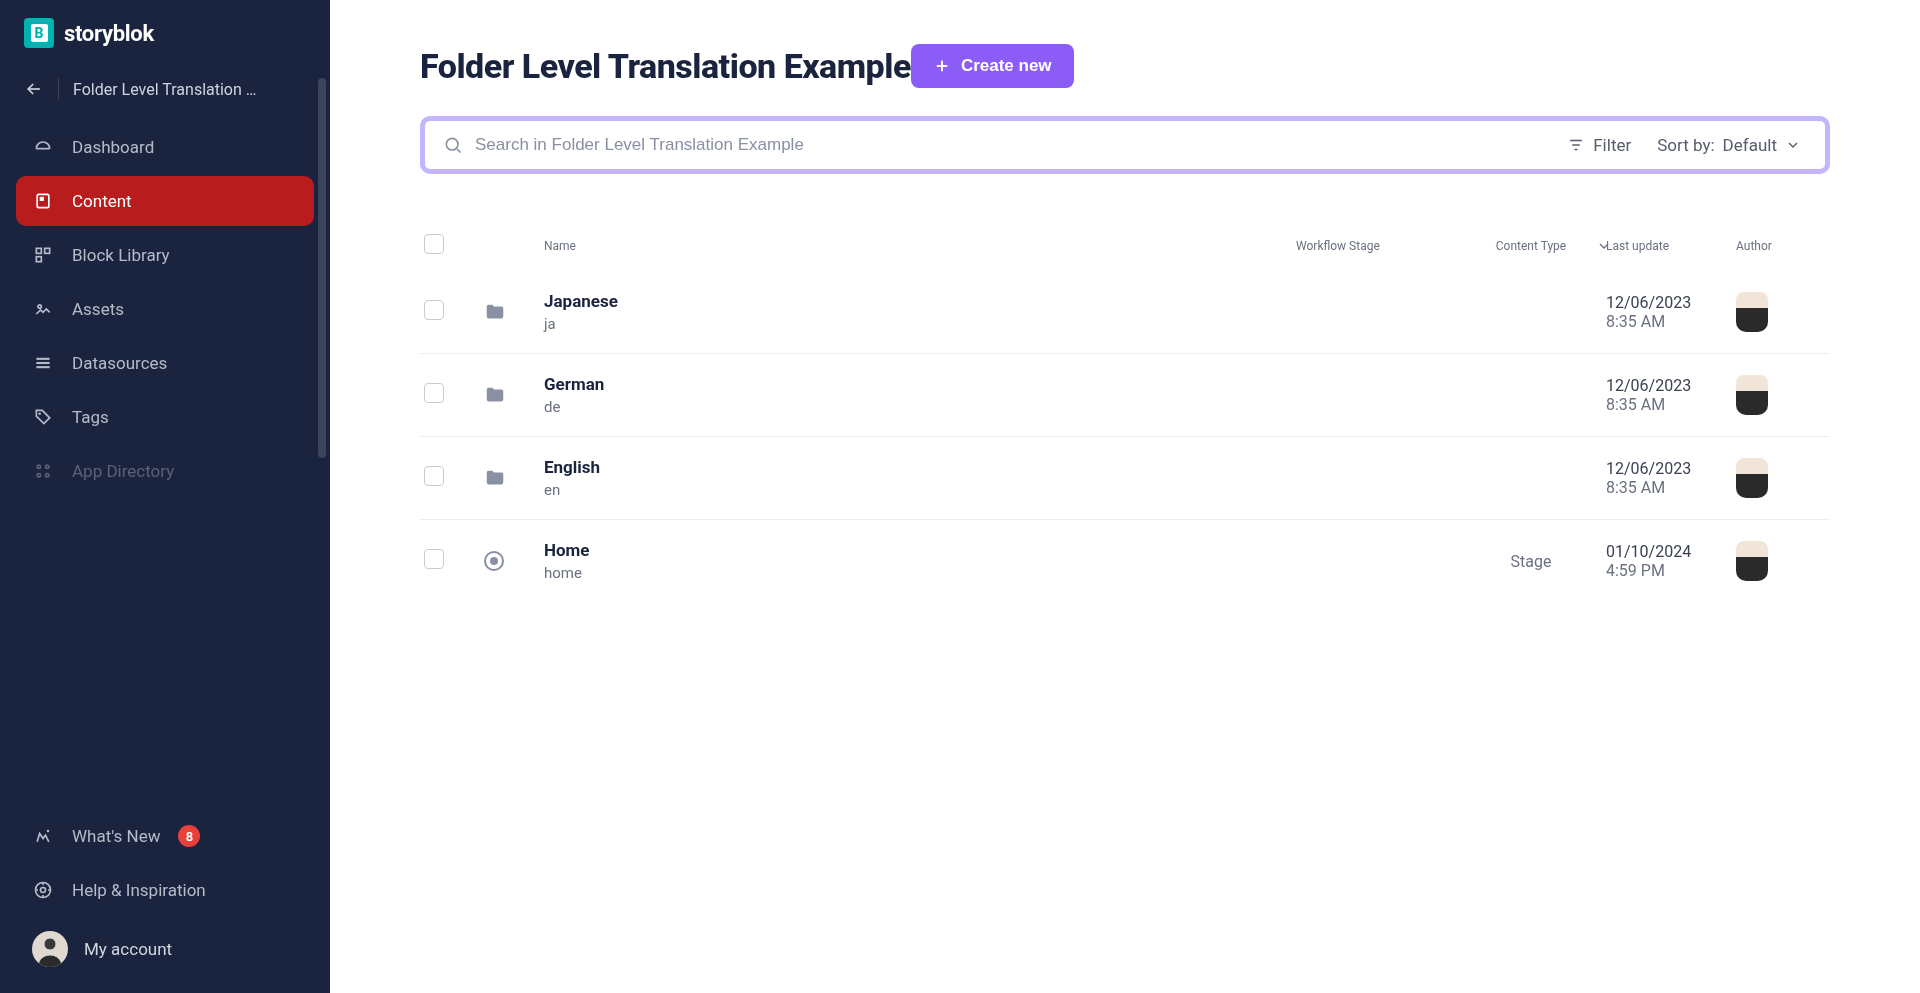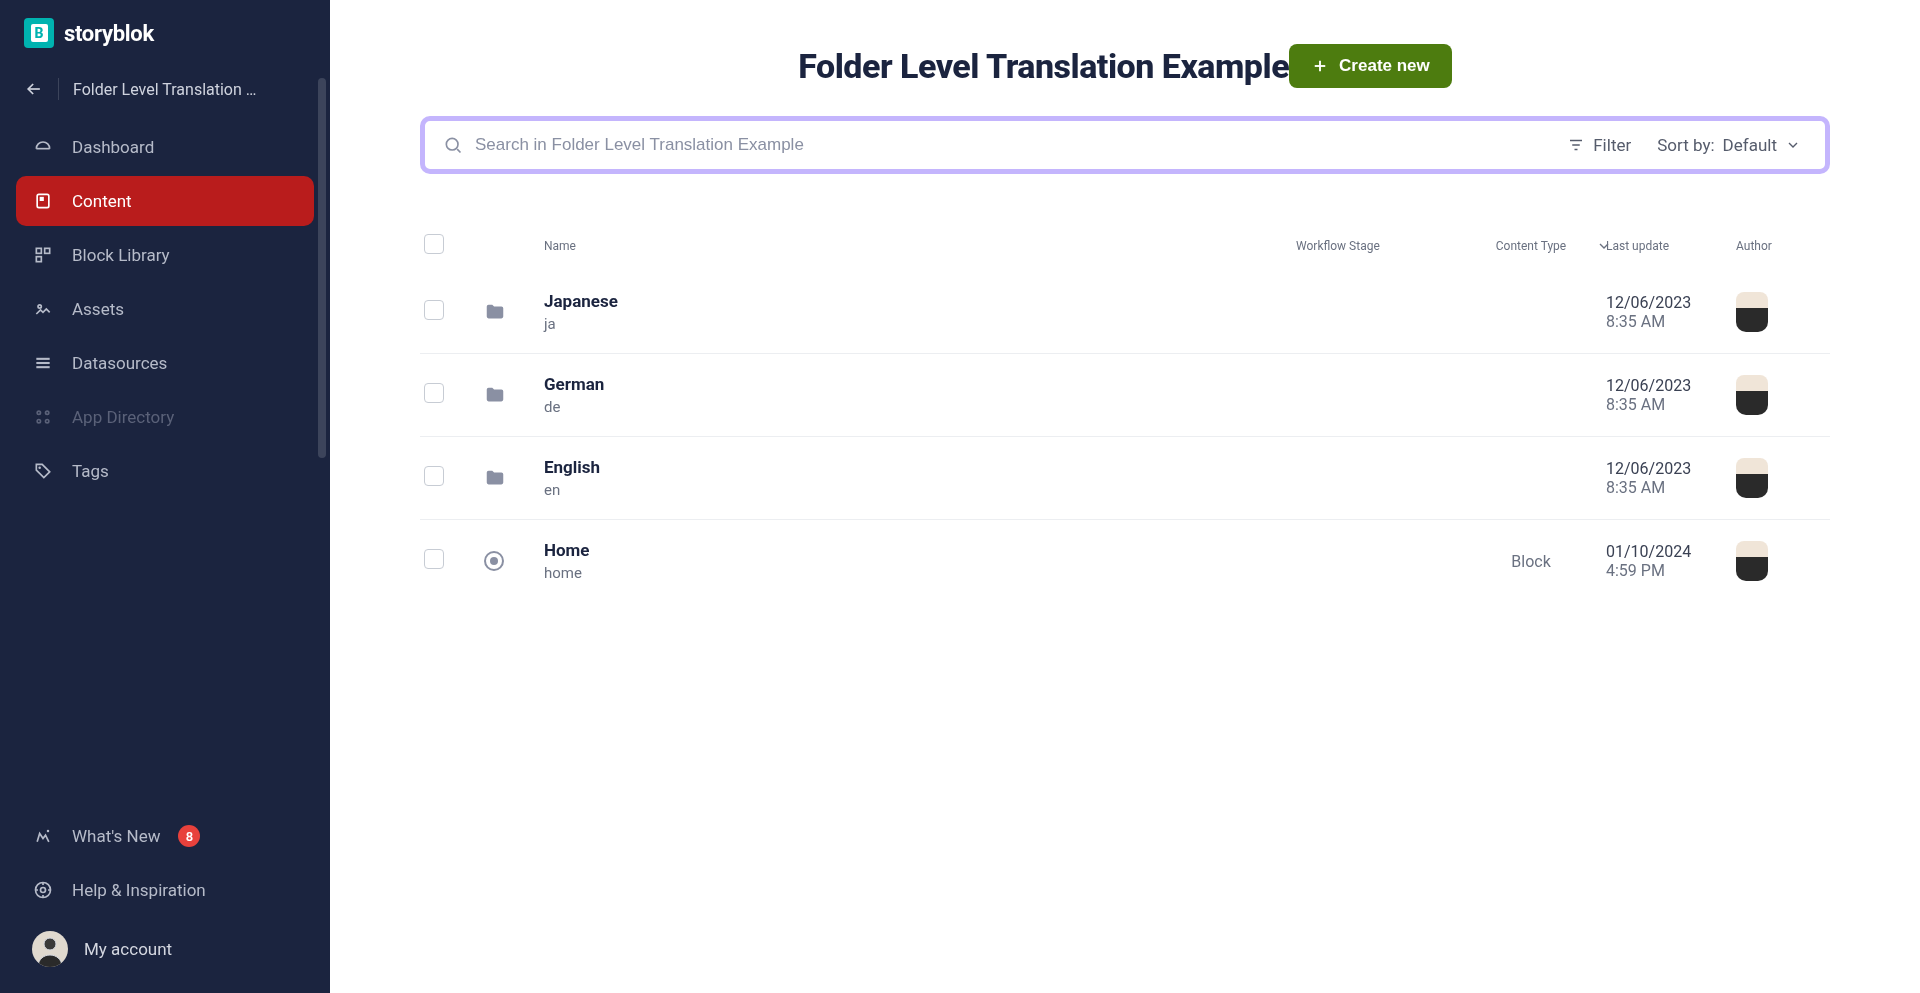--- a/index.html
+++ b/index.html
@@ -57,24 +57,24 @@
 .avatar-sm {
   width: 36px; height: 36px; border-radius: 50%; background: #e0d9cf;
   display: flex; align-items: center; justify-content: center; overflow: hidden;
 }
 
 
 .nav svg, .breadcrumb-row svg, .sidebar-bottom svg { stroke: currentColor; fill: none; }
 
 
 .main { flex: 1; padding: 44px 90px 40px 90px; overflow: auto; }
-.main-header { display: flex; align-items: center; justify-content: center; margin-bottom: 28px; }
+.main-header { display: flex; align-items: center; justify-content: flex-start; margin-bottom: 28px; }
 .page-title { font-size: 34px; font-weight: 800; letter-spacing: -0.5px; color: #1b243f; }
 .btn-primary {
-  background: #4d7c0f; color: #fff; border: none; border-radius: 8px;
+  background: #8b5cf6; color: #fff; border: none; border-radius: 8px;
   padding: 12px 22px; font-size: 17px; font-weight: 600;
   display: inline-flex; align-items: center; gap: 10px; cursor: pointer;
 }
 
 .toolbar {
   border: 5px solid #c4b5fd; border-radius: 10px;
   display: flex; align-items: center; padding: 10px 18px; gap: 14px;
   color: #6a7181;
 }
 .toolbar .search-wrap { display: flex; align-items: center; gap: 12px; flex: 1; }
@@ -188,40 +188,40 @@
       <span class="nav-icon">
         <svg width="20" height="20" viewBox="0 0 24 24" stroke-width="2.5">
             <path d="M4 7h16"></path>
             <path d="M4 12h16"></path>
             <path d="M4 17h16"></path>
           </svg>
       </span>
       <span>Datasources</span>
     </div>
 
+    <div class="nav-item">
+      <span class="nav-icon">
+        <svg width="20" height="20" viewBox="0 0 24 24" stroke-width="2">
+            <path d="M20 13l-7 7-9-9V4h7z"></path>
+            <circle cx="8" cy="8" r="1.5" fill="currentColor" stroke="none"></circle>
+          </svg>
+      </span>
+      <span>Tags</span>
+    </div>
+
     <div class="nav-item dim">
       <span class="nav-icon">
         <svg width="20" height="20" viewBox="0 0 24 24" stroke-width="2">
             <circle cx="7" cy="7" r="2"></circle>
             <circle cx="17" cy="7" r="2"></circle>
             <circle cx="7" cy="17" r="2"></circle>
             <circle cx="17" cy="17" r="2"></circle>
           </svg>
       </span>
       <span>App Directory</span>
-    </div>
-
-    <div class="nav-item">
-      <span class="nav-icon">
-        <svg width="20" height="20" viewBox="0 0 24 24" stroke-width="2">
-            <path d="M20 13l-7 7-9-9V4h7z"></path>
-            <circle cx="8" cy="8" r="1.5" fill="currentColor" stroke="none"></circle>
-          </svg>
-      </span>
-      <span>Tags</span>
     </div>
   </nav>
 
   <div class="sidebar-bottom">
     <div class="nav-item">
       <span class="nav-icon">
         <svg width="20" height="20" viewBox="0 0 24 24" stroke-width="2">
             <path d="M5 19l3-10 4 6 3-4 4 8"></path>
             <circle cx="18" cy="6" r="1.5" fill="currentColor" stroke="none"></circle>
           </svg>
@@ -387,21 +387,21 @@
         <div class="trow">
           <div><span class="checkbox" style="display: inline-block;"></span></div>
           <div>
             <span class="item-icon page-dot"></span>
           </div>
           <div class="name-cell">
             <div class="primary">Home</div>
             <div class="secondary">home</div>
           </div>
           <div></div>
-          <div class="ct-cell">Block</div>
+          <div class="ct-cell">Stage</div>
           <div class="date-cell">
             <div>01/10/2024</div>
             <div class="time">4:59 PM</div>
           </div>
           <div class="author-cell">
             <div class="avatar"></div>
           </div>
         </div>
       </div>
   </div>

